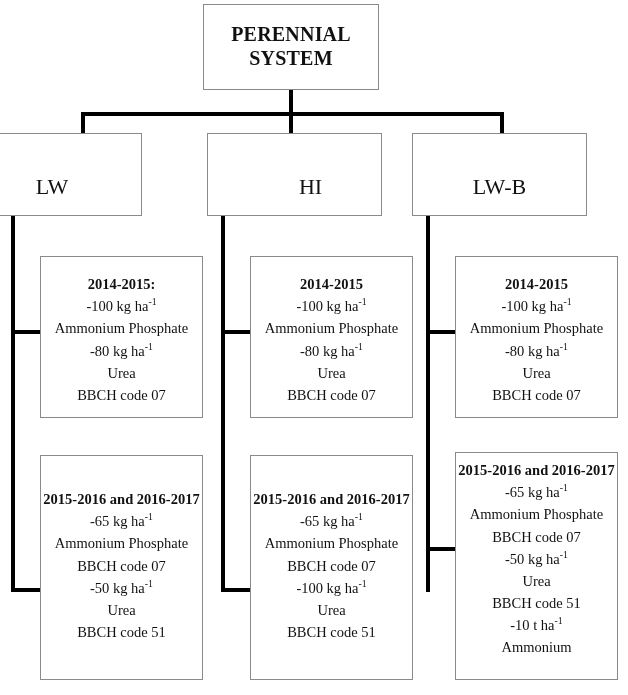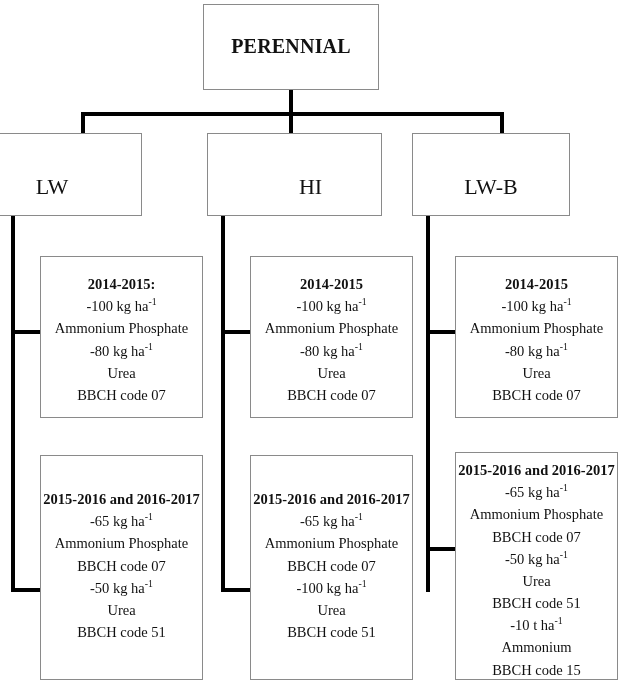--- a/index.html
+++ b/index.html
@@ -47,21 +47,21 @@
   .group-box {
     height: 83px;
   }
   .group-label {
     font-size: 22px;
     line-height: 1;
     margin-top: 24px;
   }
   #group-box-0 { left: -38px; top: 133px; width: 180px; }
   #group-box-1 { left: 207px; top: 133px; width: 175px; padding-left: 32px; }
-  #group-box-2 { left: 412px; top: 133px; width: 158px; }
+  #group-box-2 { left: 412px; top: 133px; width: 175px; }
 
   
   .detail-box {
     padding: 16px 4px;
     justify-content: flex-start;
   }
   .detail-line {
     font-size: 14.5px;
     line-height: 1.53;
     white-space: nowrap;
@@ -124,20 +124,21 @@
 
 <div class="conn conn-h" id="conn-stub-0-0"></div>
 <div class="conn conn-h" id="conn-stub-1-0"></div>
 <div class="conn conn-h" id="conn-stub-2-0"></div>
 <div class="conn conn-h" id="conn-stub-0-1"></div>
 <div class="conn conn-h" id="conn-stub-1-1"></div>
 <div class="conn conn-h" id="conn-stub-2-1"></div>
 
 <div class="box" id="root-box">
   <div class="root-title">PERENNIAL</div>
+  <div class="root-title">SYSTEM</div>
 </div>
 
 <div class="box group-box" id="group-box-0">
   <div class="group-label">LW</div>
 </div>
 <div class="box group-box" id="group-box-1">
   <div class="group-label">HI</div>
 </div>
 <div class="box group-box" id="group-box-2">
   <div class="group-label">LW-B</div>
@@ -189,14 +190,13 @@
 <div class="box detail-box" id="detail-box-2-1">
     <div class="detail-line head">2015-2016 and 2016-2017</div>
     <div class="detail-line">-65 kg ha<sup>-1</sup></div>
     <div class="detail-line">Ammonium Phosphate</div>
     <div class="detail-line">BBCH code 07</div>
     <div class="detail-line">-50 kg ha<sup>-1</sup></div>
     <div class="detail-line">Urea</div>
     <div class="detail-line">BBCH code 51</div>
     <div class="detail-line">-10 t ha<sup>-1</sup></div>
     <div class="detail-line">Ammonium</div>
-    <div class="detail-line">BBCH code 15</div>
   </div>
 
 </body></html>

